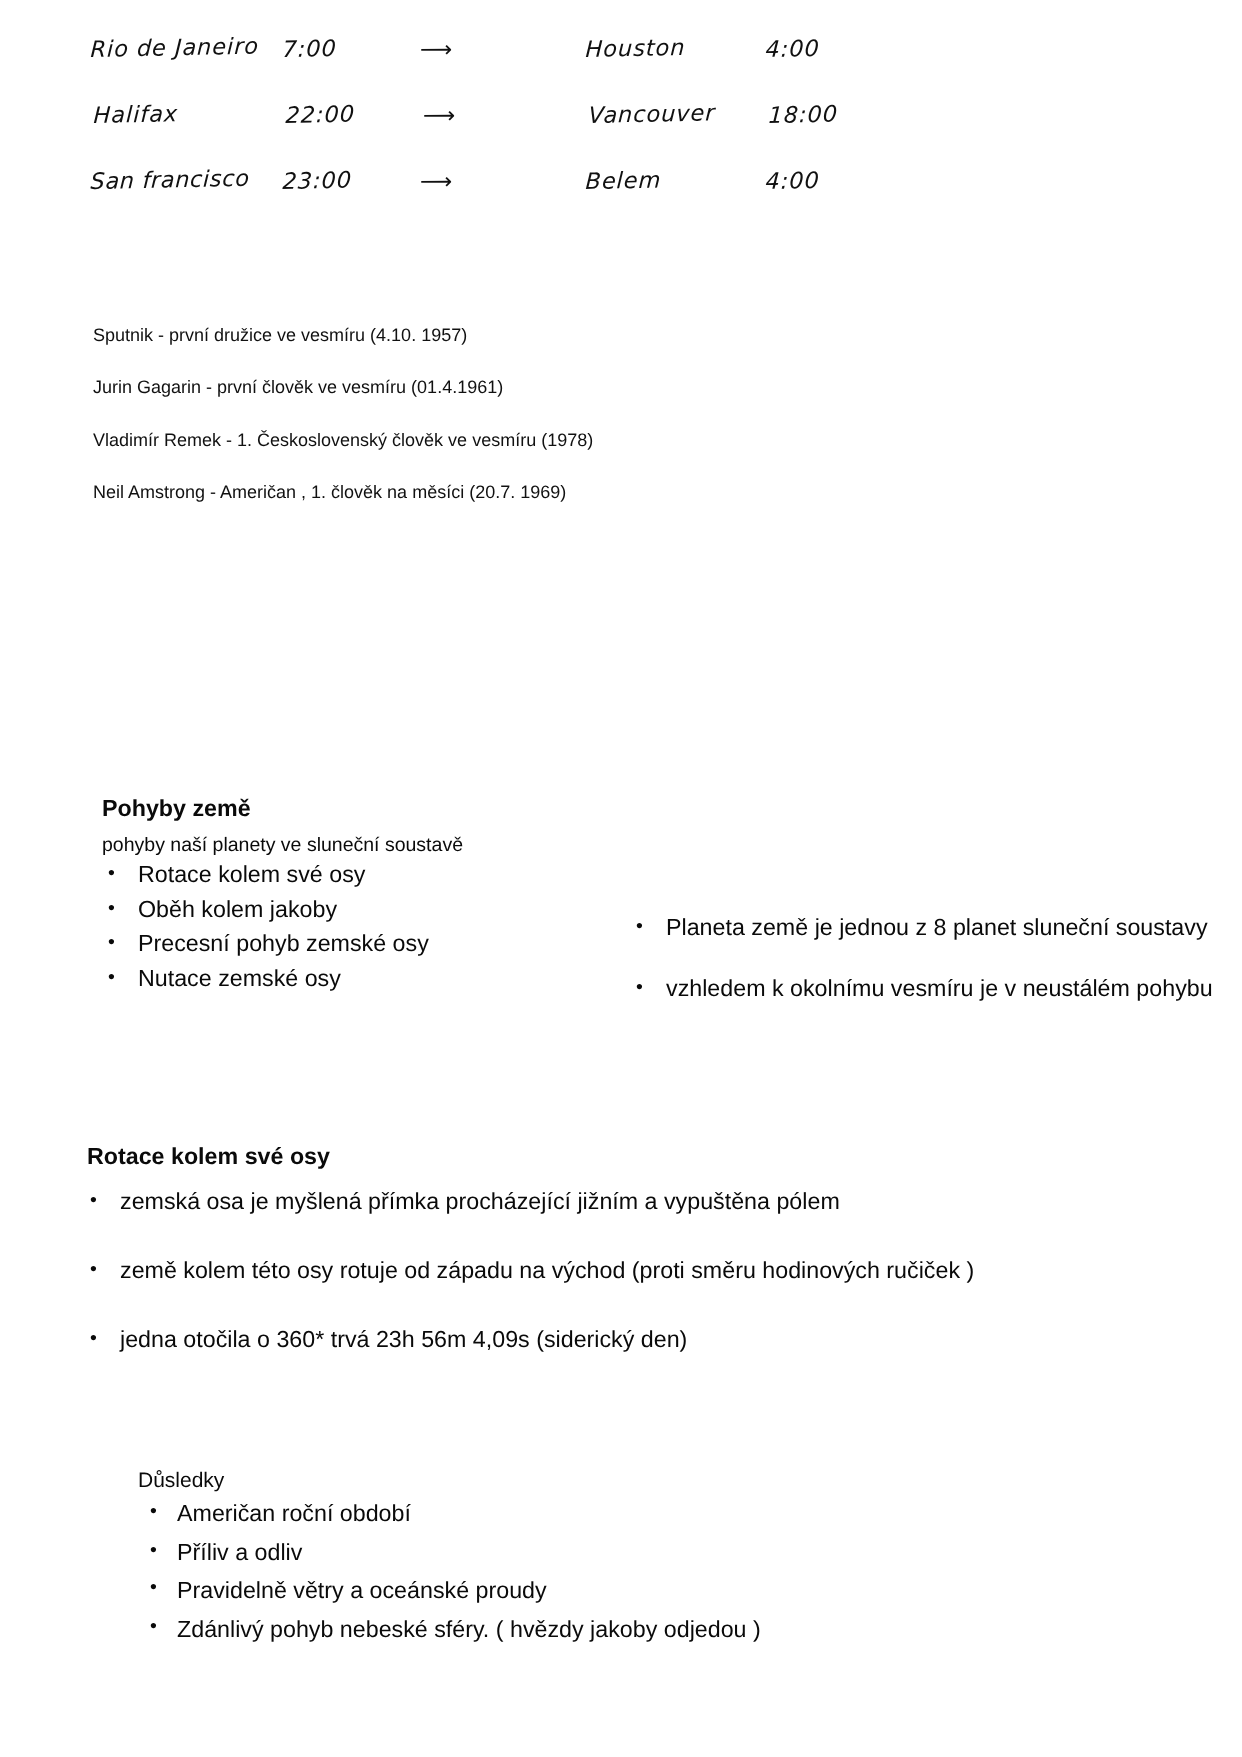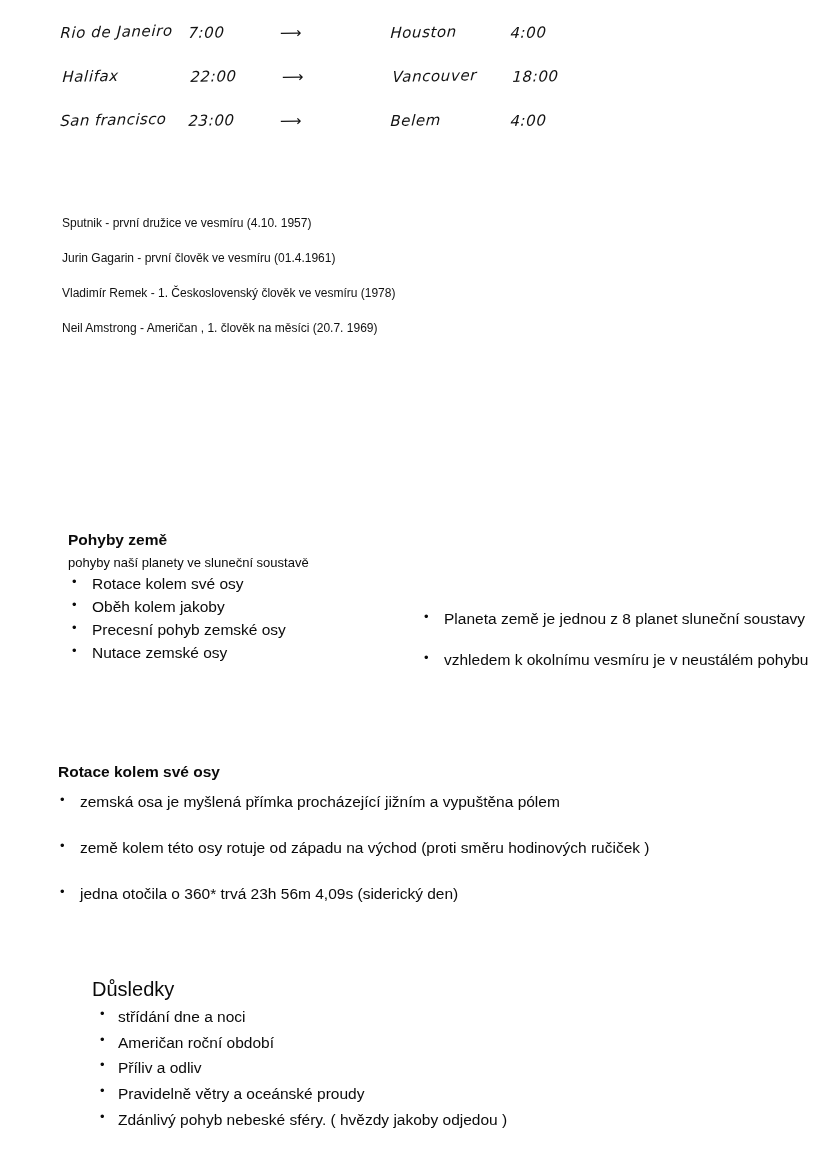--- a/index.html
+++ b/index.html
@@ -135,21 +135,21 @@
   }
   .section-rotace li::before { left: 4px; top: 0; }
 
   .section-dusledky {
     position: absolute;
     left: 92px;
     top: 978px;
     width: 600px;
   }
   .dus-title {
-    font-size: 20px;
+    font-size: 14px;
     margin-bottom: 5px;
   }
   .section-dusledky ul.bul li {
     padding-left: 26px;
     line-height: 1.46;
     margin-bottom: 3px;
   }
   .section-dusledky ul.bul li::before { left: 8px; top: -1px; }
 </style>
 </head>
@@ -211,21 +211,20 @@
     <ul class="bul">
       <li>zemská osa je myšlená přímka procházející jižním a vypuštěna pólem</li>
       <li>země kolem této osy rotuje od západu na východ (proti směru hodinových ručiček )</li>
       <li>jedna otočila o 360* trvá 23h 56m 4,09s (siderický den)</li>
     </ul>
   </div>
 
   <div class="section-dusledky">
     <div class="dus-title">Důsledky</div>
     <ul class="bul">
-      <li>střídání dne a noci</li>
       <li>Američan roční období</li>
       <li>Příliv a odliv</li>
       <li>Pravidelně větry a oceánské proudy</li>
       <li>Zdánlivý pohyb nebeské sféry. ( hvězdy jakoby odjedou )</li>
     </ul>
   </div>
 
 </div>
 
 </body></html>

